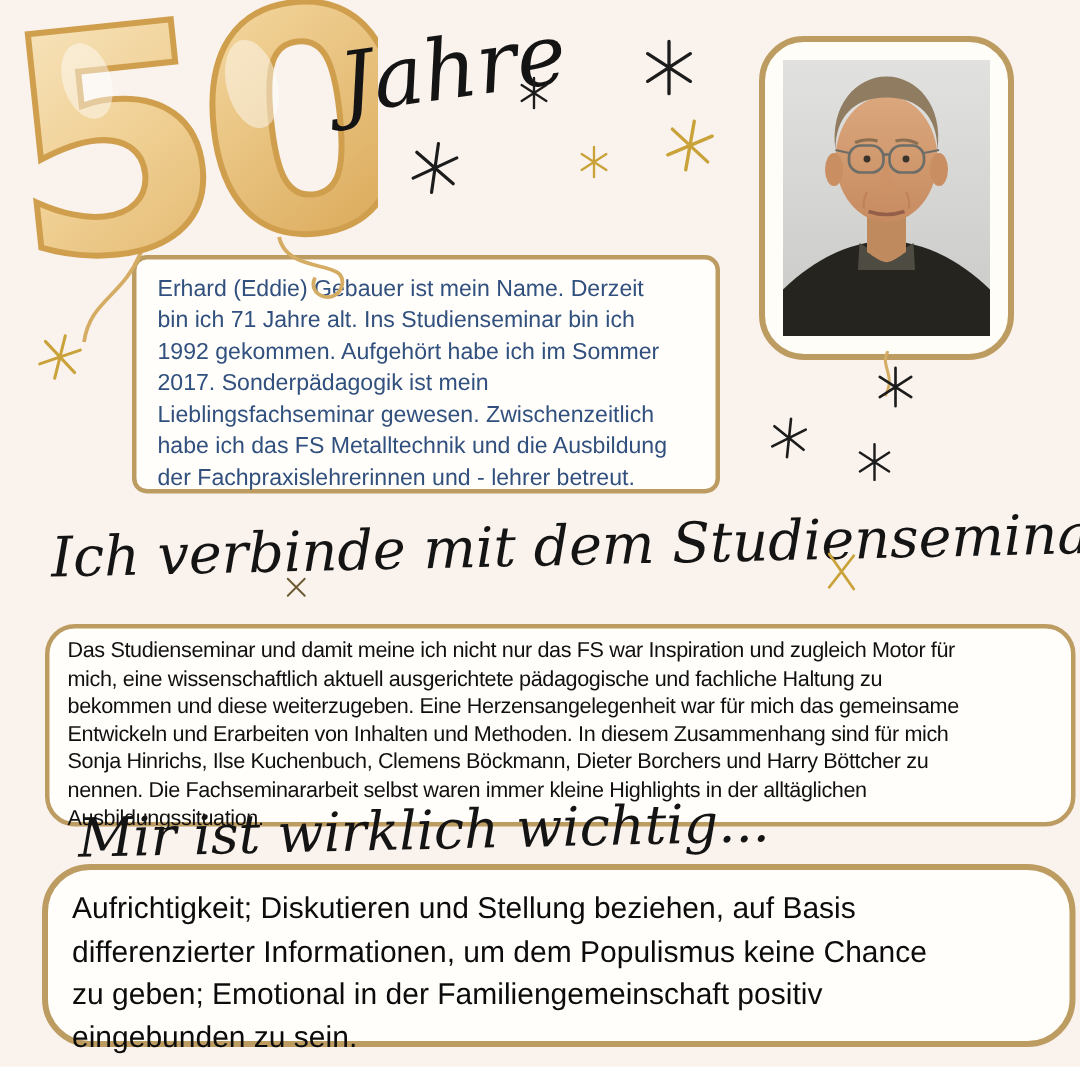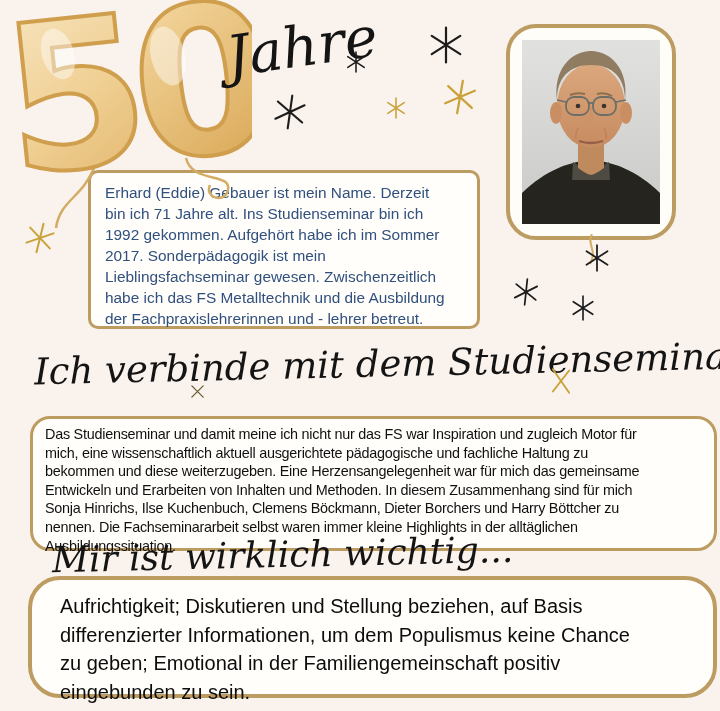--- a/index.html
+++ b/index.html
@@ -5,21 +5,21 @@
   html,body{margin:0;padding:0;}
   body{width:720px;height:711px;font-family:"Liberation Sans",sans-serif;}
   .page{position:relative;width:720px;height:711px;background:#faf2ec;overflow:hidden;}
 
   
   .gbox{position:absolute;background:#fffefa;border:3px solid #bd9c62;box-sizing:border-box;}
   .intro-box{left:88px;top:170px;width:392px;height:159px;border-radius:10px;padding:9px 12px 8px 14px;}
   .intro-box p{margin:0;font-size:15.4px;line-height:21px;color:#31507e;white-space:pre-line;}
   .body-box{left:30px;top:416px;width:687px;height:135px;border-radius:20px;padding:6px 10px 6px 12px;}
   .body-box p{margin:0;font-size:14.4px;line-height:18.6px;letter-spacing:-0.25px;color:#101010;white-space:pre-line;}
-  .bottom-box{left:28px;top:576px;width:689px;height:122px;border-radius:32px;border-width:4px;padding:12px 20px 10px 28px;}
+  .bottom-box{left:28px;top:576px;width:689px;height:122px;border-radius:32px;border-width:4px;padding:12px 20px 10px 16px;}
   .bottom-box p{margin:0;font-size:20px;line-height:28.5px;color:#0c0c0c;white-space:pre-line;}
 
   
   .script{position:absolute;margin:0;font-family:"DejaVu Serif",serif;font-style:italic;font-weight:normal;color:#141414;z-index:6;white-space:nowrap;}
   .h-jahre{left:226px;top:14px;font-size:56px;transform:rotate(-8deg);}
   .h-verbinde{left:34px;top:342px;font-size:37px;transform:rotate(-1.3deg);}
   .h-wichtig{left:52px;top:534px;font-size:36px;transform:rotate(-1.3deg);}
 
   
   .balloons{position:absolute;left:0;top:-4px;z-index:4;}

